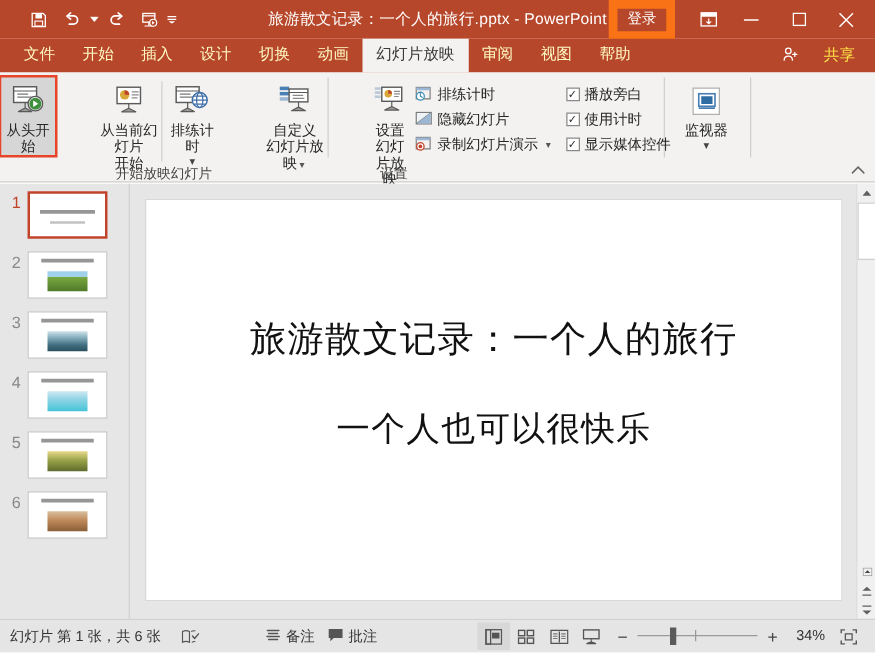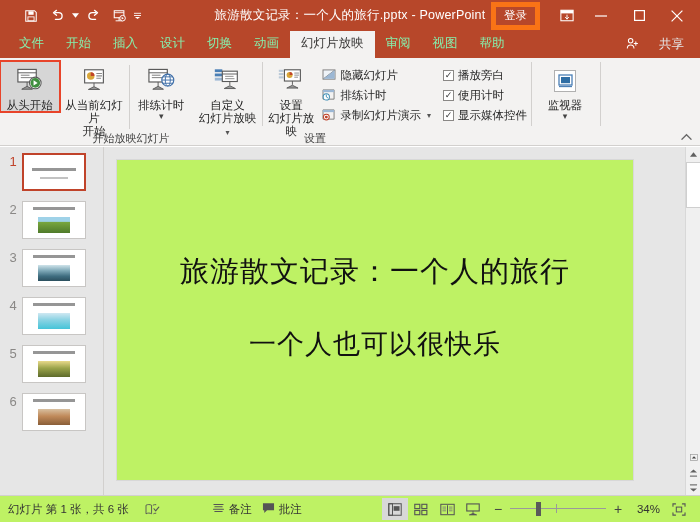--- a/index.html
+++ b/index.html
@@ -27,52 +27,52 @@
   .qat-caret { width: 10px; height: 24px; display:flex; align-items:center; justify-content:center;}
   .title-text {
     position: absolute; left: 0; width: 700px; text-align: center;
     color: #ffffff; font-size: 12.5px; letter-spacing: .2px;
     pointer-events: none;
   }
   .title-right {
     margin-left: auto; display: flex; align-items: center; padding-right: 4px;
   }
   .signin {
-    border: 5px solid #f97316; color: #ffffff; font-size: 11.5px;
+    border: 7px solid #f97316; color: #ffffff; font-size: 11.5px;
     padding: 1px 8px 2px; margin-right: 12px; line-height: 15px;
   }
   .ribbon-display {
     width: 30px; height: 26px; display:flex; align-items:center; justify-content:center;
     color:#fff;
   }
   .wbtn {
     width: 38px; height: 31px; display:flex; align-items:center; justify-content:center;
     color:#ffffff; font-size: 13px;
   }
 
   
   .tabstrip {
     position: absolute; top: 31px; left: 0; width: 700px; height: 27px;
     background: #b7472a; display: flex; align-items: flex-end;
   }
   .tab {
-    font-size: 12.5px; color: #86efac; padding: 4px 11px 6px;
+    font-size: 12.5px; color: #fef9c3; padding: 4px 11px 6px;
     line-height: 17px; white-space: nowrap;
   }
   .tab.first { margin-left: 8px; }
   .tab.active { background: #f3f2f1; color: #3b3a39; }
   .tell-me {
     display:flex; align-items:center; gap:5px; padding-left: 10px; color:#ffffff;
     font-size:12.5px;
   }
   .tell-me .bulb { width:14px; height:17px; display:flex; align-items:center; justify-content:center;}
   .tell-text { background: rgba(255,255,255,0.16); padding: 1px 3px; }
   .share {
     margin-left: auto; display:flex; align-items:center; gap:20px;
-    color:#e5e5e5; font-size:12.5px; padding-right: 16px; padding-bottom: 5px;
+    color:#fde047; font-size:12.5px; padding-right: 16px; padding-bottom: 5px;
   }
 
   
   .ribbon {
     position: absolute; top: 58px; left: 0; width: 700px; height: 88px;
     background: #f3f2f1; border-bottom: 1px solid #d2d0ce;
   }
   .groups { display: flex; height: 70px; align-items: stretch; }
   .group { position: relative; display:flex; flex-direction: column; }
   .group-body { display:flex; align-items: flex-start; height: 70px; padding-top: 3px; }
@@ -89,21 +89,21 @@
     padding: 3px 2px 0; cursor: default;
   }
   .bigbtn .ico { height: 34px; display:flex; align-items:center; justify-content:center; }
   .bigbtn .lbl {
     font-size: 11.5px; color: #262626; text-align:center; line-height: 13px;
     margin-top: 1px;
   }
   .bigbtn.sel {
     background: #d6d6d6; outline: 2px solid #e8442a; outline-offset: -1px;
   }
-  .bigbtn.w72 { width: 72px; }
+  .bigbtn.w72 { width: 72px; margin-left: 32px; }
   .bigbtn.w66 { width: 66px; }
 
   .caret-row { font-size: 9px; color:#444; line-height: 8px; }
 
   .smallcmds { display:flex; flex-direction:column; justify-content:flex-start; padding-top:4px; }
   .scmd {
     display:flex; align-items:center; gap:4px; height: 20px;
     font-size: 11.5px; color:#262626; padding: 0 4px 0 2px; white-space: nowrap;
   }
   .scmd .sico { width: 15px; height: 15px; display:flex; align-items:center; justify-content:center; }
@@ -154,22 +154,22 @@
   .t-img {
     position:absolute; left: 15px; right: 15px; top: 15px; bottom: 5px;
     background: #7fb4d8;
   }
 
   .slidearea {
     position:absolute; left: 104px; top: 0; right: 15px; height: 348px;
     background: #e6e6e6;
   }
   .slide {
-    position:absolute; left: 12px; top: 12px; width: 518px; height: 322px;
-    background: #bef264; border: 1px solid #d8d8d8;
+    position:absolute; left: 12px; top: 12px; width: 558px; height: 322px;
+    background: #ffffff; border: 1px solid #d8d8d8;
   }
   .slide-title {
     position:absolute; left: 0; width: 100%; top: 94px;
     text-align:center; font-size: 29px; color: #111111; line-height: 34px;
     font-family: "DejaVu Sans", "Liberation Sans", sans-serif;
     letter-spacing: 1px;
   }
   .slide-sub {
     position:absolute; left: 0; width: 100%; top: 168px;
     text-align:center; font-size: 27px; color: #111111; line-height: 32px;
@@ -188,21 +188,21 @@
   }
   .vs-thumb {
     position:absolute; top: 15px; left:0; width: 15px; height: 46px;
     background: #ffffff; border: 1px solid #cfcfcf;
   }
   .vs-bottom { position:absolute; bottom:0; left:0; width:15px; }
 
   
   .statusbar {
     position:absolute; bottom:0; left:0; width:700px; height: 27px;
-    background:#bef264; border-top: 1px solid #d2d0ce;
+    background:#e5e5e5; border-top: 1px solid #d2d0ce;
     display:flex; align-items:center; font-size: 11.5px; color:#333;
   }
   .sb-item { display:flex; align-items:center; gap:4px; padding: 0 8px; height:24px; }
   .sb-left { display:flex; align-items:center; padding-left: 8px; }
   .sb-mid { display:flex; align-items:center; margin-left: 36px; }
   .sb-right { margin-left:auto; display:flex; align-items:center; padding-right: 8px; }
   .viewbtn {
     width: 26px; height: 22px; display:flex; align-items:center; justify-content:center;
     color:#444;
   }
@@ -408,37 +408,37 @@
                 <path d="M17.5 14.5v4M11.5 22h12l-6-3z" fill="#9a9a9a" stroke="#5a5a5a" stroke-width="1" stroke-linejoin="round"></path>
               </svg>
             </span>
             <span class="lbl"><span>设置</span><br><span>幻灯片放映</span></span>
           </div>
 
           <div class="smallcmds">
             <div class="scmd">
               <span class="sico">
                 <svg width="14" height="12" viewBox="0 0 15 13">
-                    <rect x="1" y="1" width="13" height="10" fill="#eef3f8" stroke="#7a7a7a" stroke-width="1"></rect>
-                    <path d="M1.5 10.6 13.5 1.4" stroke="#7a7a7a" stroke-width="1"></path>
-                    <path d="M1.5 10.6h12V1.4z" fill="#9bb7d4"></path>
-                  </svg>
-              </span>
-              <span>隐藏幻灯片</span>
-            </div>
-            <div class="scmd">
-              <span class="sico">
-                <svg width="14" height="12" viewBox="0 0 15 13">
                     <path d="M1 1h12v10H1z" fill="none" stroke="#7a7a7a" stroke-width="1"></path>
                     <path d="M1 1h12v2.4H1z" fill="#9bb7d4"></path>
                     <circle cx="4.6" cy="8.6" r="3.4" fill="#fff" stroke="#3f8fb5" stroke-width="1.1"></circle>
                     <path d="M4.6 6.4v2.2l1.6 1" stroke="#3f8fb5" stroke-width="1" fill="none" stroke-linecap="round"></path>
                   </svg>
               </span>
               <span>排练计时</span>
+            </div>
+            <div class="scmd">
+              <span class="sico">
+                <svg width="14" height="12" viewBox="0 0 15 13">
+                    <rect x="1" y="1" width="13" height="10" fill="#eef3f8" stroke="#7a7a7a" stroke-width="1"></rect>
+                    <path d="M1.5 10.6 13.5 1.4" stroke="#7a7a7a" stroke-width="1"></path>
+                    <path d="M1.5 10.6h12V1.4z" fill="#9bb7d4"></path>
+                  </svg>
+              </span>
+              <span>隐藏幻灯片</span>
             </div>
             <div class="scmd">
               <span class="sico">
                 <svg width="14" height="12" viewBox="0 0 15 13">
                     <path d="M1 1h12v10H1z" fill="none" stroke="#7a7a7a" stroke-width="1"></path>
                     <path d="M1 1h12v2.4H1z" fill="#9bb7d4"></path>
                     <circle cx="4.6" cy="8.8" r="3.2" fill="#fff" stroke="#c0432a" stroke-width="1.1"></circle>
                     <circle cx="4.6" cy="8.8" r="1.6" fill="#c0432a"></circle>
                   </svg>
               </span>

